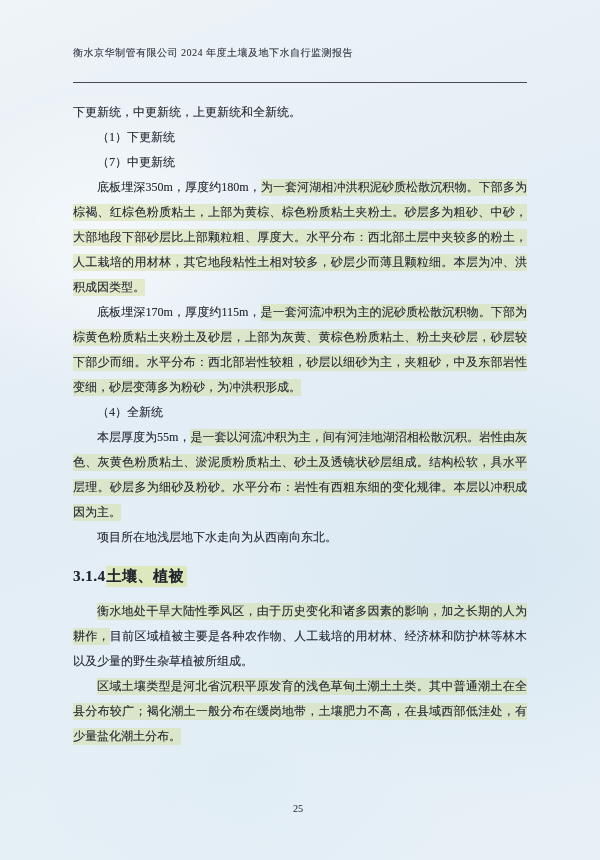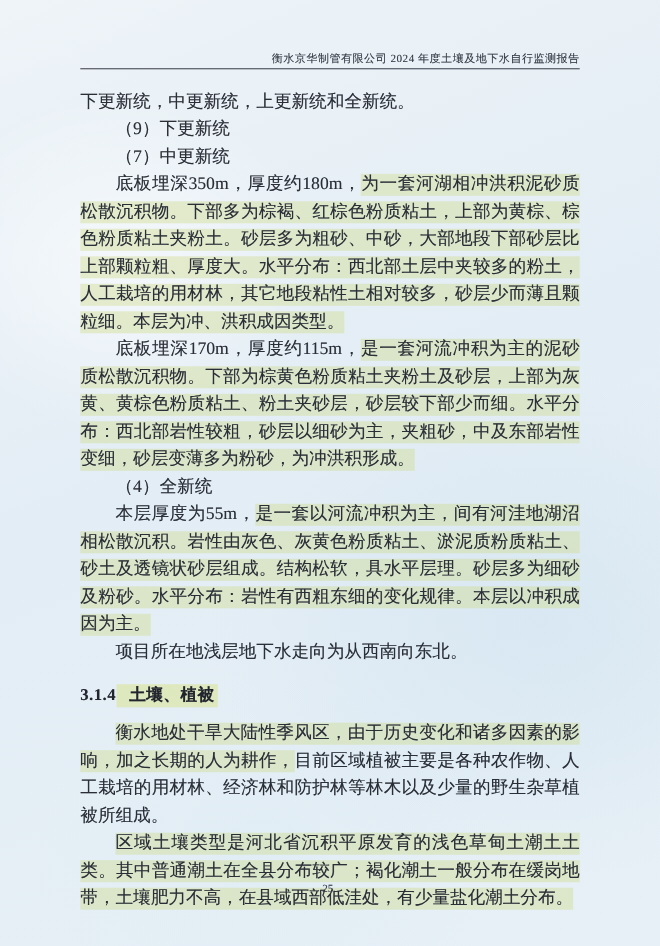--- a/index.html
+++ b/index.html
@@ -16,34 +16,34 @@
     overflow: hidden;
     font-family: "Liberation Serif", "DejaVu Serif", serif;
     color: #2a2e37;
     background:
       radial-gradient(ellipse 260px 220px at 18% 28%, rgba(255,255,255,0.55), rgba(255,255,255,0) 70%),
       radial-gradient(ellipse 420px 320px at 82% 66%, rgba(206,226,240,0.55), rgba(206,226,240,0) 72%),
       radial-gradient(ellipse 300px 240px at 40% 90%, rgba(222,236,244,0.6), rgba(222,236,244,0) 70%),
       linear-gradient(158deg, #eef4f8 0%, #e3edf5 45%, #e7f0f6 100%);
   }
   .header {
-    text-align: right;
+    text-align: left;
     font-size: 10px;
     letter-spacing: 0.5px;
     color: #383d48;
-    padding-bottom: 2px;
+    padding-bottom: 22px;
     border-bottom: 1px solid #454a55;
     text-shadow: 0.2px 0.2px 0.3px rgba(56,61,72,0.45);
   }
   .content {
     margin-top: 17px;
   }
   .content p {
     margin: 0;
-    font-size: 16px;
+    font-size: 12px;
     line-height: 25px;
     text-align: justify;
     text-shadow: 0.2px 0.2px 0.3px rgba(42,46,55,0.4);
   }
   .indent { text-indent: 2em; }
   .noindent { text-indent: 0; }
   .hl {
     background: rgba(208,220,141,0.42);
     box-decoration-break: clone;
     -webkit-box-decoration-break: clone;
@@ -54,21 +54,21 @@
     margin: 17px 0 13px 0;
     font-size: 15px;
     font-weight: bold;
     color: #22252e;
     letter-spacing: 0.5px;
     text-shadow: 0.2px 0.2px 0.4px rgba(34,37,46,0.5);
   }
   h3.sec-heading .sec-num { }
   h3.sec-heading .hl-title {
     background: rgba(214,223,122,0.45);
-    padding: 2px 3px 3px 12px;
+    padding: 2px 3px 3px 1px;
   }
   .footer {
     position: absolute;
     left: 0;
     right: 4px;
     bottom: 46px;
     text-align: center;
     font-size: 10px;
     color: #3a3f4a;
     text-shadow: 0.2px 0.2px 0.3px rgba(58,63,74,0.4);
@@ -83,21 +83,21 @@
     <span>衡水京华制管有限公司 2024 年度土壤及地下水自行监测报告</span>
   </div>
 
   <div class="content">
 
     <p class="noindent">
       <span>下更新统，中更新统，上更新统和全新统。</span>
     </p>
 
     <p class="indent">
-      <span>（9）下更新统</span>
+      <span>（1）下更新统</span>
     </p>
 
     <p class="indent">
       <span>（7）中更新统</span>
     </p>
     <p class="indent">
       <span>底板埋深350m，厚度约180m，</span><span class="hl">为一套河湖相冲洪积泥砂质松散沉积物。下部多为棕褐、红棕色粉质粘土，上部为黄棕、棕色粉质粘土夹粉土。砂层多为粗砂、中砂，大部地段下部砂层比上部颗粒粗、厚度大。水平分布：西北部土层中夹较多的粉土，人工栽培的用材林，其它地段粘性土相对较多，砂层少而薄且颗粒细。本层为冲、洪积成因类型。</span>
     </p>
 
     <p class="indent">

